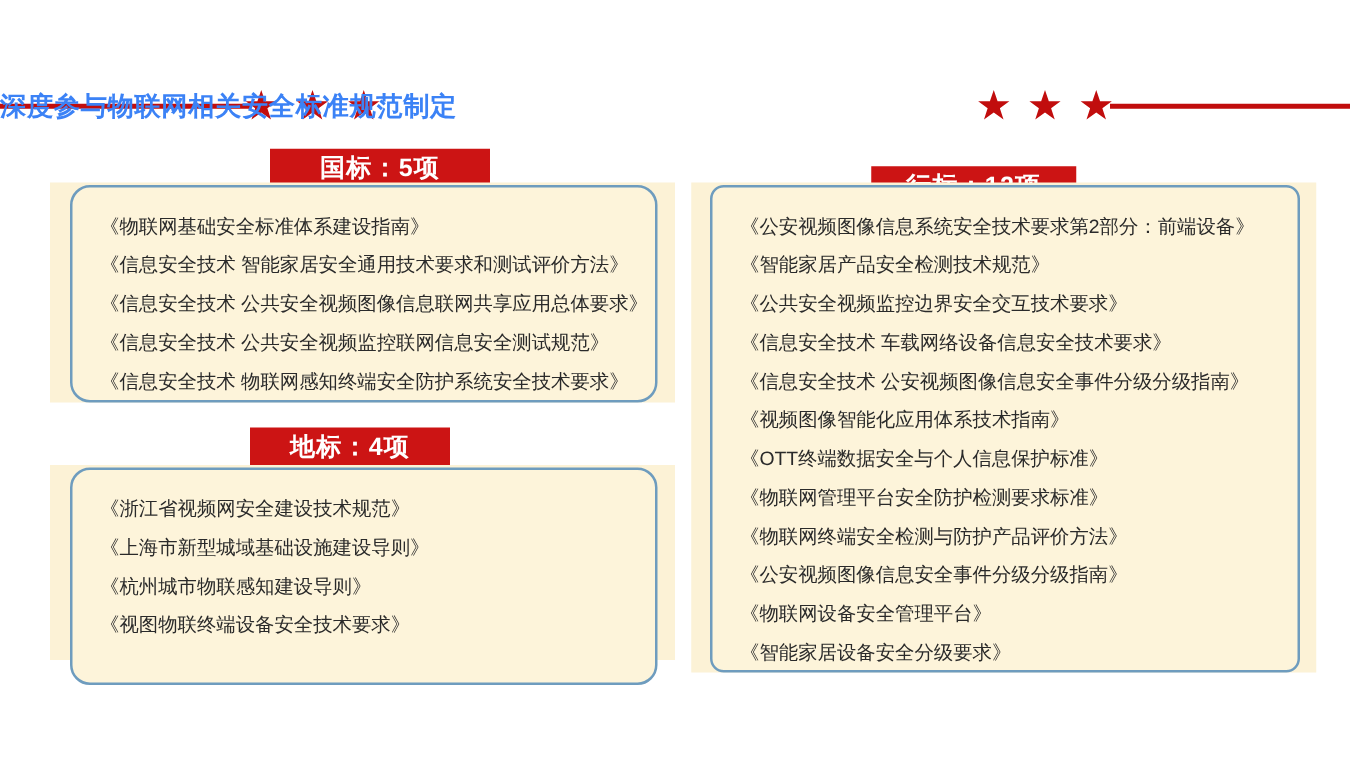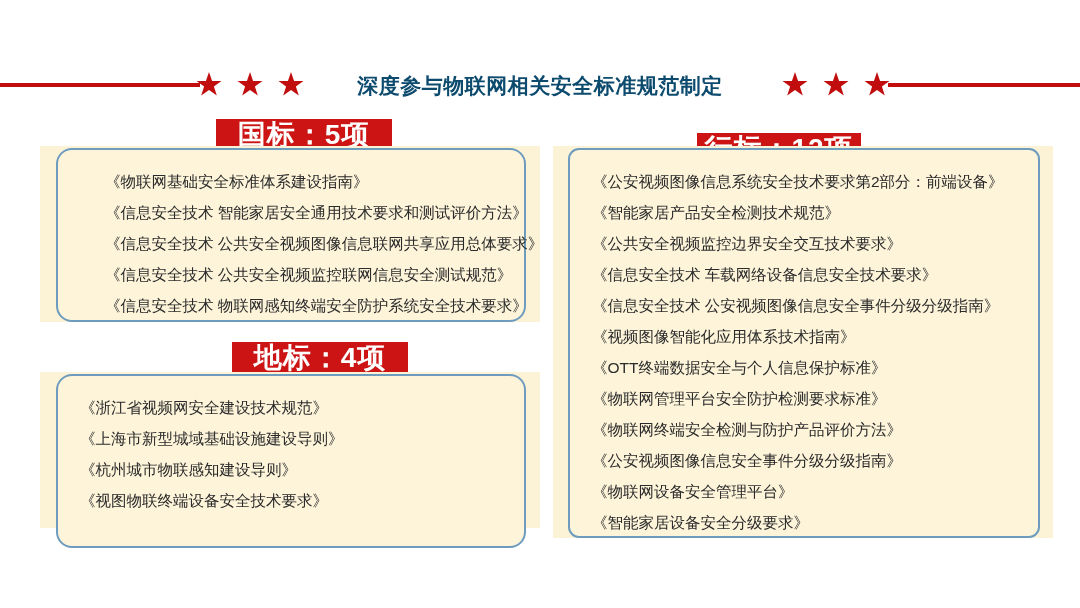--- a/index.html
+++ b/index.html
@@ -49,45 +49,45 @@
     display: block;
     clip-path: polygon(50% 0%, 61.8% 34.5%, 98% 34.5%, 68.8% 56%, 80% 90.5%,
                        50% 69.5%, 20% 90.5%, 31.2% 56%, 2% 34.5%, 38.2% 34.5%);
   }
 
   .header-title {
     position: absolute;
     left: 0;
     top: 0;
     width: 1080px;
-    text-align: center;
+    text-align: left;
     font-size: 21px;
     font-weight: bold;
-    color: #0c4a6e;
+    color: #3b82f6;
     line-height: 48px;
     letter-spacing: 0.5px;
     white-space: nowrap;
   }
 
   
   .badge {
     position: absolute;
     background: #cc1414;
     color: #ffffff;
-    font-size: 28px;
+    font-size: 20px;
     font-weight: bold;
     text-align: center;
     line-height: 32px;
     height: 32px;
     letter-spacing: 1px;
     white-space: nowrap;
   }
   .badge-guobiao { left: 216px; top: 119px; width: 176px; }
   .badge-hangbiao{ left: 697px; top: 133px; width: 164px; }
-  .badge-dibiao  { left: 232px; top: 342px; width: 176px; }
+  .badge-dibiao  { left: 200px; top: 342px; width: 160px; }
 
   
   .panel-wrap {
     position: absolute;
     background: #fcf2d6;
   }
   .panel {
     position: absolute;
     background: #fdf4da;
     border: 2px solid #6e9cbe;
@@ -100,21 +100,21 @@
   .std-item {
     font-size: 15.5px;
     color: #2a2a2a;
     line-height: 31px;
     white-space: nowrap;
     font-family: "Liberation Sans", "DejaVu Sans", sans-serif;
   }
 
   
   .wrap-guobiao { left: 40px;  top: 146px; width: 500px; height: 176px; }
-  .panel-guobiao{ left: 56px;  top: 148px; width: 470px; height: 174px; padding-left: 25px; }
+  .panel-guobiao{ left: 56px;  top: 148px; width: 470px; height: 174px; }
 
   
   .wrap-dibiao  { left: 40px;  top: 372px; width: 500px; height: 156px; }
   .panel-dibiao { left: 56px;  top: 374px; width: 470px; height: 174px; }
 
   
   .wrap-hangbiao  { left: 553px; top: 146px; width: 500px; height: 392px; }
   .panel-hangbiao { left: 568px; top: 148px; width: 472px; height: 390px; border-radius: 11px; }
 </style>
 </head>

